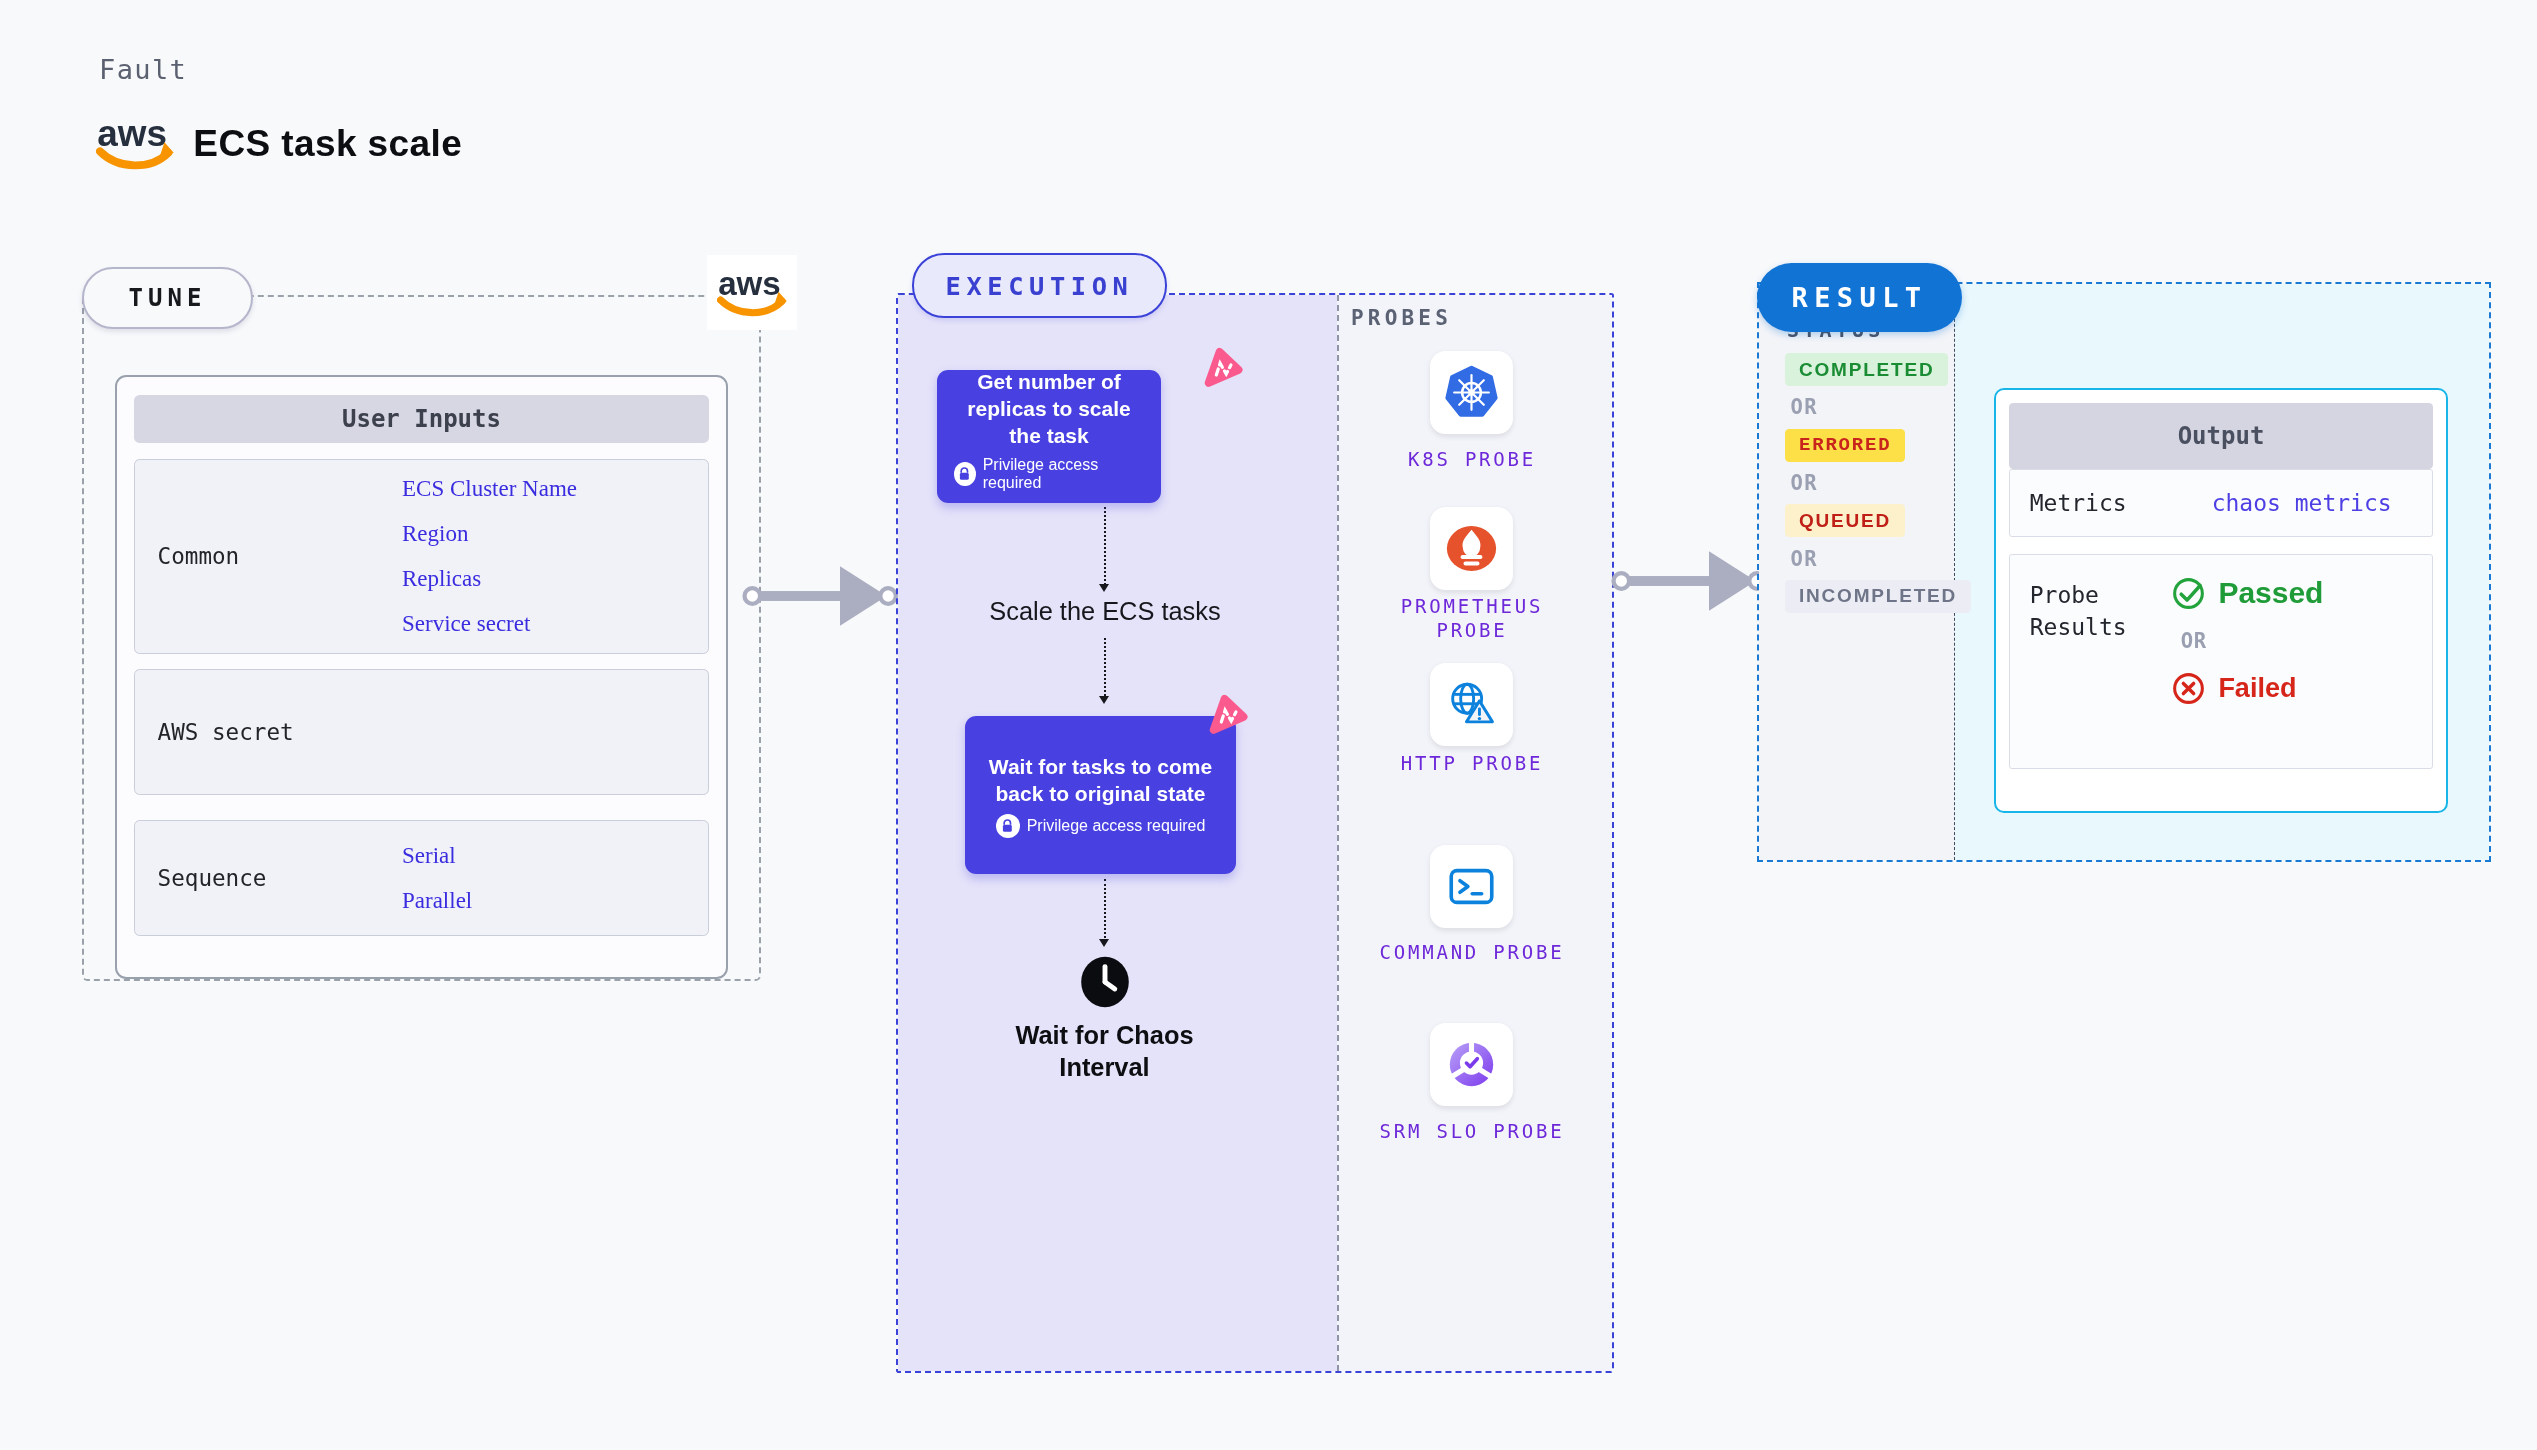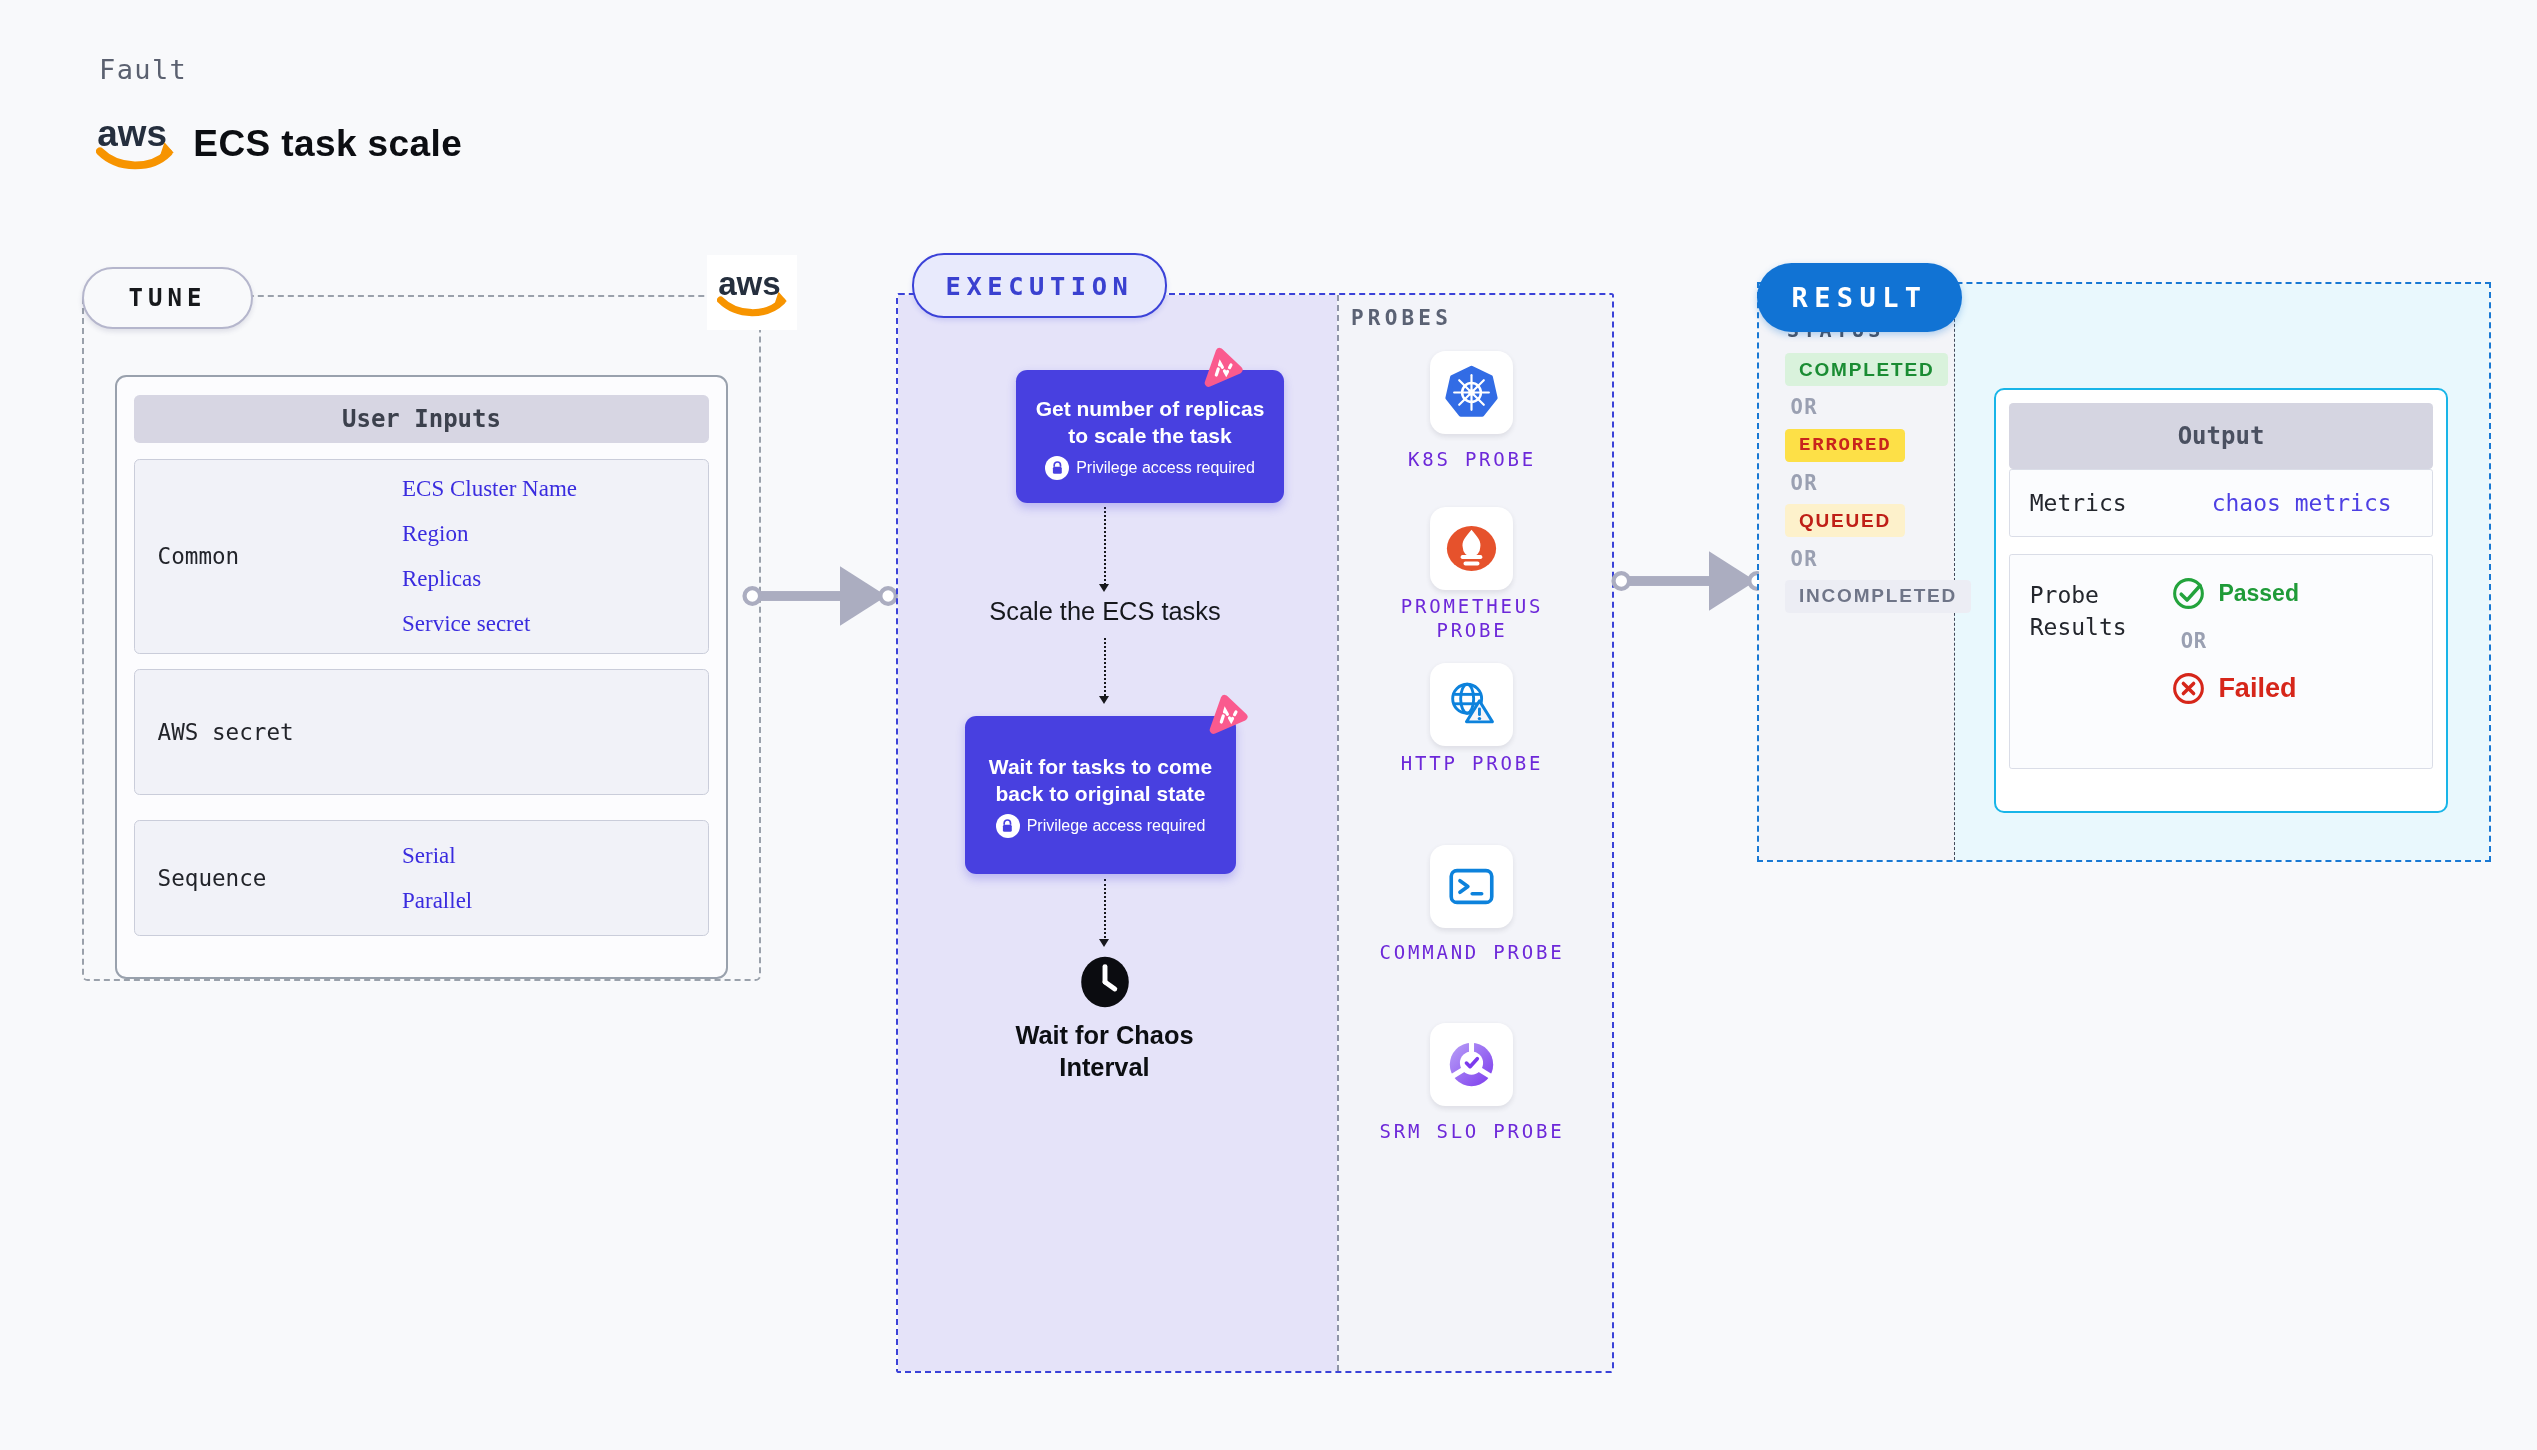--- a/index.html
+++ b/index.html
@@ -112,21 +112,21 @@
   .output-row{border:1.4px solid #dadde7;background:#fbfcfe;border-radius:2.8px;box-sizing:border-box;
               position:relative;}
   .row-metrics{margin-top:0;height:68px;display:flex;align-items:center;}
   .metrics-label{font-family:"DejaVu Sans Mono",monospace;font-size:23px;color:#23262d;margin-left:20px;}
   .metrics-value{font-family:"DejaVu Sans Mono",monospace;font-size:23px;color:#4d3fe3;margin-left:85px;}
   .row-probe{margin-top:17px;height:215px;}
   .probe-results-label{position:absolute;left:20px;top:24px;width:134px;
                        font-family:"DejaVu Sans Mono",monospace;font-size:23px;color:#23262d;line-height:32px;}
   .pr-right{position:absolute;left:161px;top:21px;display:flex;flex-direction:column;}
   .pr-line{display:flex;align-items:center;gap:12.7px;}
-  .pr-passed{color:#1f9b38;font-size:23px;font-weight:bold;}
+  .pr-passed{color:#1f9b38;font-size:30px;font-weight:bold;}
   .pr-failed{color:#d6261a;font-size:27px;font-weight:bold;}
   .pr-or{font-family:"DejaVu Sans Mono",monospace;font-size:20.5px;font-weight:bold;color:#9aa0b2;
          margin:18.3px 0 18.3px 10px;letter-spacing:0.7px;}
 </style>
 </head>
 <body>
 
 <div class="canvas">
 
   <div class="kicker">Fault</div>
@@ -185,21 +185,21 @@
   </svg>
 
   <div class="exec-box">
     <div class="exec-left"></div>
     <div class="exec-right"></div>
   </div>
   <div class="exec-pill">
     <span>EXECUTION</span>
   </div>
 
-  <div class="chaos-step" style="left:1016px;top:370px;width:268px;height:133px;">
+  <div class="chaos-step" style="left:937px;top:370px;width:224px;height:133px;justify-content:flex-end;">
     <div class="step-title">Get number of replicas to scale the task</div>
     <div class="priv-row">
       <span class="priv-circle">
         <svg width="12.7" height="14" viewBox="0 0 20 22">
           <path d="M5 9 V6.5 a5 5 0 0 1 10 0 V9" stroke="#4840e0" stroke-width="2.6" fill="none"></path>
           <rect x="3" y="9" width="14" height="11" rx="2.4" fill="#4840e0"></rect>
         </svg>
       </span>
       <span class="priv-text">Privilege access required</span>
     </div>

